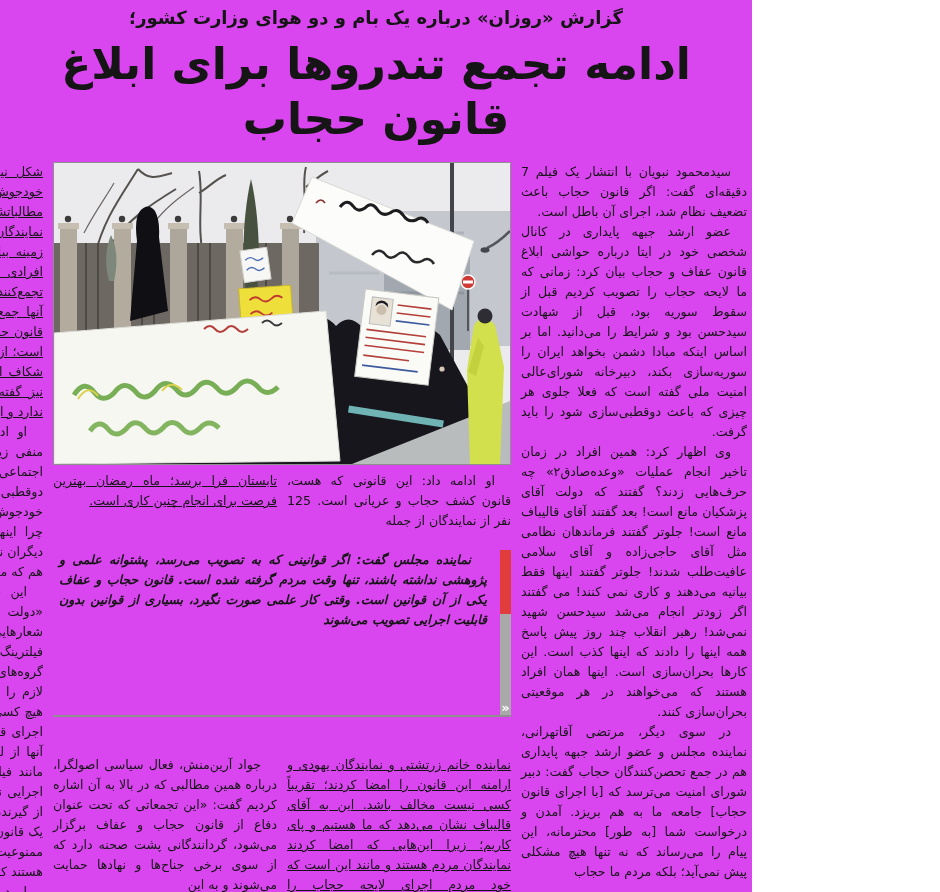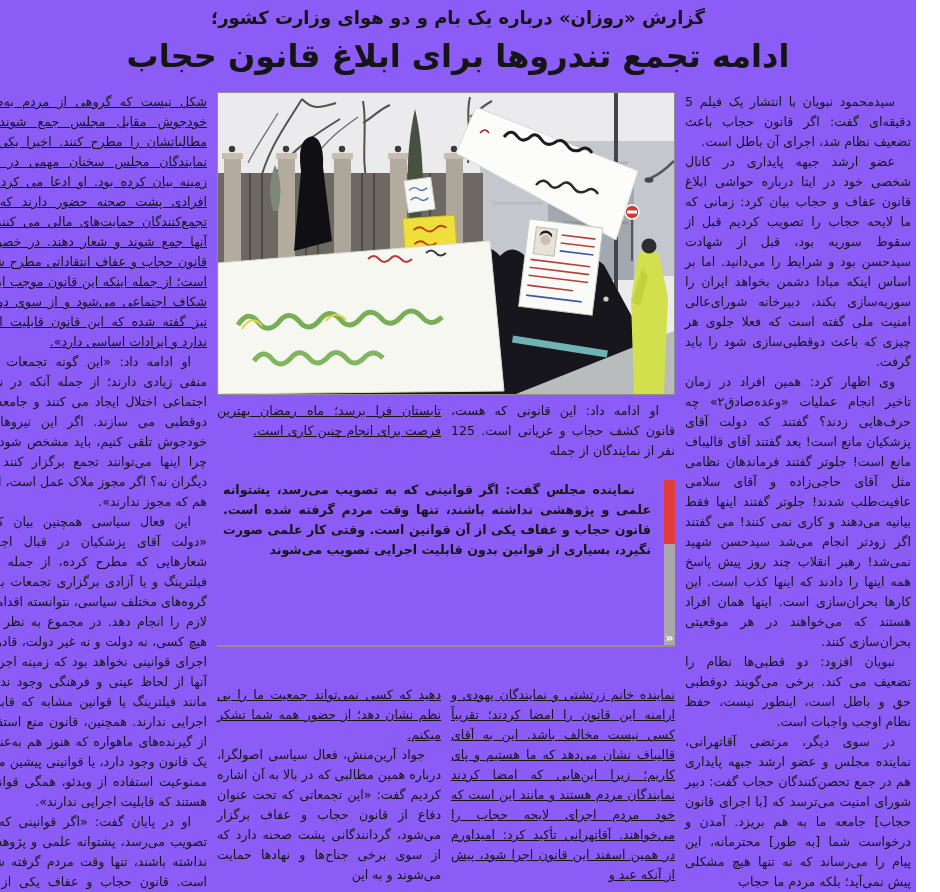--- a/index.html
+++ b/index.html
@@ -1,27 +1,27 @@
 <!DOCTYPE html>
 <html lang="fa"><head>
 <meta charset="utf-8">
 <style>
   * { box-sizing: border-box; }
   html, body { margin: 0; padding: 0; background: #ffffff; }
   .page {
-    width: 916px; height: 892px; background: #8b5cf6; overflow: hidden;
+    width: 752px; height: 892px; background: #d946ef; overflow: hidden;
     direction: rtl; color: #151515;
     font-family: "DejaVu Sans", sans-serif;
   }
   .kicker {
     text-align: center; font-size: 18px; font-weight: bold;
     padding-top: 7px; letter-spacing: 0;
   }
   .headline {
-    text-align: center; font-size: 32px; font-weight: bold;
+    text-align: center; font-size: 44px; font-weight: bold;
     margin: 8px 10px 0; line-height: 1.25; letter-spacing: -1px;
   }
   .columns {
     display: grid; grid-template-columns: 226px 458px 226px;
     column-gap: 10px; padding: 16px 5px 0;
   }
   .col p {
     margin: 0; font-size: 12.6px; line-height: 20px;
     text-align: justify; text-indent: 16px;
   }
@@ -34,21 +34,21 @@
   .mid-two {
     display: grid; grid-template-columns: 1fr 1fr; column-gap: 10px;
     margin-top: 6px;
   }
   .quote-block {
     position: relative; margin-top: 14px; height: 172px;
     border-bottom: 2px solid #8f8f8f; padding: 5px 24px 0 6px;
   }
   .quote-text {
     font-weight: bold; font-size: 15.2px; line-height: 22.5px;
-    text-align: justify; margin: 0;
+    text-align: justify; margin: 0; font-style: italic;
   }
   .quote-bar {
     position: absolute; top: 5px; bottom: 0; right: 0; width: 11px;
     display: flex; flex-direction: column;
   }
   .bar-red { height: 64px; }
   .bar-gray { flex: 1; position: relative; }
   .quote-mark {
     position: absolute; bottom: 1px; left: 50%; transform: translateX(-50%);
     color: #ffffff; font-size: 13px; font-weight: bold; line-height: 1;
@@ -59,24 +59,23 @@
 <body>
 
 <div class="page">
 
   <div class="kicker">گزارش «روزان» درباره یک بام و دو هوای وزارت کشور؛</div>
   <h1 class="headline">ادامه تجمع تندروها برای ابلاغ قانون حجاب</h1>
 
   <div class="columns">
 
     <div class="col">
-      <p>سیدمحمود نبویان با انتشار یک فیلم 5 دقیقه‌ای گفت: اگر قانون حجاب باعث تضعیف نظام شد، اجرای آن باطل است.</p>
+      <p>سیدمحمود نبویان با انتشار یک فیلم 7 دقیقه‌ای گفت: اگر قانون حجاب باعث تضعیف نظام شد، اجرای آن باطل است.</p>
       <p>عضو ارشد جبهه پایداری در کانال شخصی خود در ایتا درباره حواشی ابلاغ قانون عفاف و حجاب بیان کرد: زمانی که ما لایحه حجاب را تصویب کردیم قبل از سقوط سوریه بود، قبل از شهادت سیدحسن بود و شرایط را می‌دانید. اما بر اساس اینکه مبادا دشمن بخواهد ایران را سوریه‌سازی بکند، دبیرخانه شورای‌عالی امنیت ملی گفته است که فعلا جلوی هر چیزی که باعث دوقطبی‌سازی شود را باید گرفت.</p>
       <p>وی اظهار کرد: همین افراد در زمان تاخیر انجام عملیات «وعده‌صادق۲» چه حرف‌هایی زدند؟ گفتند که دولت آقای پزشکیان مانع است! بعد گفتند آقای قالیباف مانع است! جلوتر گفتند فرماندهان نظامی مثل آقای حاجی‌زاده و آقای سلامی عافیت‌طلب شدند! جلوتر گفتند اینها فقط بیانیه می‌دهند و کاری نمی کنند! می گفتند اگر زودتر انجام می‌شد سیدحسن شهید نمی‌شد! رهبر انقلاب چند روز پیش پاسخ همه اینها را دادند که اینها کذب است. این کارها بحران‌سازی است. اینها همان افراد هستند که می‌خواهند در هر موقعیتی بحران‌سازی کنند.</p>
-      <p>نبویان افزود: دو قطبی‌ها نظام را تضعیف می کند. برخی می‌گویند دوقطبی حق و باطل است، اینطور نیست، حفظ نظام اوجب واجبات است.</p>
       <p>در سوی دیگر، مرتضی آقاتهرانی، نماینده مجلس و عضو ارشد جبهه پایداری هم در جمع تحصن‌کنندگان حجاب گفت: دبیر شورای امنیت می‌ترسد که [با اجرای قانون حجاب] جامعه ما به هم بریزد. آمدن و درخواست شما [به طور] محترمانه، این پیام را می‌رساند که نه تنها هیچ مشکلی پیش نمی‌آید؛ بلکه مردم ما حجاب</p>
     </div>
 
     <div class="col mid">
 
       <div class="photo-frame">
         <svg viewBox="0 0 456 301" preserveAspectRatio="none" xmlns="http://www.w3.org/2000/svg">
 
           <rect x="0" y="0" width="456" height="301" fill="#ebebee"></rect>
 
@@ -195,21 +194,20 @@
             <span class="quote-mark">«</span>
           </div>
         </div>
       </div>
 
       <div class="mid-two mid-lower">
         <div>
           <p class="cont">نماینده خانم زرتشتی و نمایندگان یهودی و ارامنه این قانون را امضا کردند؛ تقریباً کسی نیست مخالف باشد. این به آقای قالیباف نشان می‌دهد که ما هستیم و پای کاریم؛ زیرا این‌هایی که امضا کردند نمایندگان مردم هستند و مانند این است که خود مردم اجرای لایحه حجاب را می‌خواهند. آقاتهرانی تأکید کرد: امیداورم در همین اسفند این قانون اجرا شود، پیش از آنکه عید و</p>
         </div>
         <div>
-          <p class="cont">دهید که کسی نمی‌تواند جمعیت ما را بی نظم نشان دهد؛ از حضور همه شما تشکر میکنم.</p>
           <p>جواد آرین‌منش، فعال سیاسی اصولگرا، درباره همین مطالبی که در بالا به آن اشاره کردیم گفت: «این تجمعاتی که تحت عنوان دفاع از قانون حجاب و عفاف برگزار می‌شود، گردانندگانی پشت صحنه دارد که از سوی برخی جناح‌ها و نهادها حمایت می‌شوند و به این</p>
         </div>
       </div>
 
     </div>
 
     <div class="col">
       <p class="cont">شکل نیست که گروهی از مردم به‌طور خودجوش مقابل مجلس جمع شوند تا مطالباتشان را مطرح کنند. اخیرا یکی از نمایندگان مجلس سخنان مهمی در این زمینه بیان کرده بود. او ادعا می کرد که افرادی پشت صحنه حضور دارند که از تجمع‌کنندگان حمایت‌های مالی می کنند تا آنها جمع شوند و شعار دهند. در خصوص قانون حجاب و عفاف انتقاداتی مطرح شده است؛ از جمله اینکه این قانون موجب ایجاد شکاف اجتماعی می‌شود و از سوی دولت نیز گفته شده که این قانون قابلیت اجرا ندارد و ایرادات اساسی دارد».</p>
       <p>او ادامه داد: «این گونه تجمعات آثار منفی زیادی دارند؛ از جمله آنکه در نظم اجتماعی اختلال ایجاد می کنند و جامعه را دوقطبی می سازند. اگر این نیروها را خودجوش تلقی کنیم، باید مشخص شود که چرا اینها می‌توانند تجمع برگزار کنند اما دیگران نه؟ اگر مجوز ملاک عمل است، اینها هم که مجوز ندارند».</p>
       <p>این فعال سیاسی همچنین بیان کرد: «دولت آقای پزشکیان در قبال اجرای شعارهایی که مطرح کرده، از جمله رفع فیلترینگ و یا آزادی برگزاری تجمعات برای گروه‌های مختلف سیاسی، نتوانسته اقدامات لازم را انجام دهد. در مجموع به نظر من هیچ کسی، نه دولت و نه غیر دولت، قادر به اجرای قوانینی نخواهد بود که زمینه اجرایی آنها از لحاظ عینی و فرهنگی وجود ندارد. مانند فیلترینگ یا قوانین مشابه که قابلیت اجرایی ندارند. همچنین، قانون منع استفاده از گیرنده‌های ماهواره که هنوز هم به‌عنوان یک قانون وجود دارد، یا قوانینی پیشین مانند ممنوعیت استفاده از ویدئو، همگی قوانینی هستند که قابلیت اجرایی ندارند».</p>

